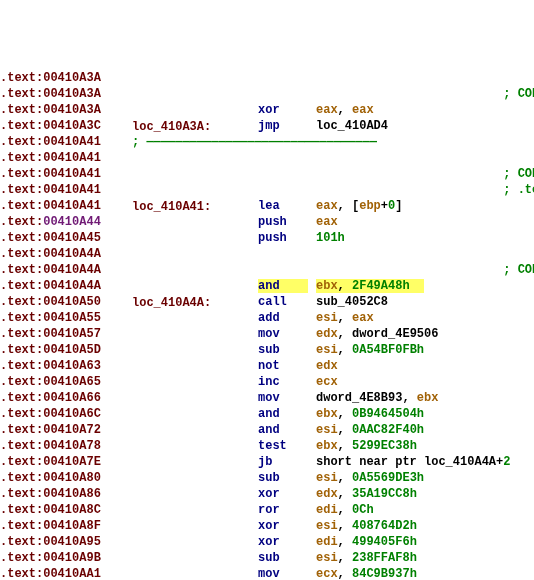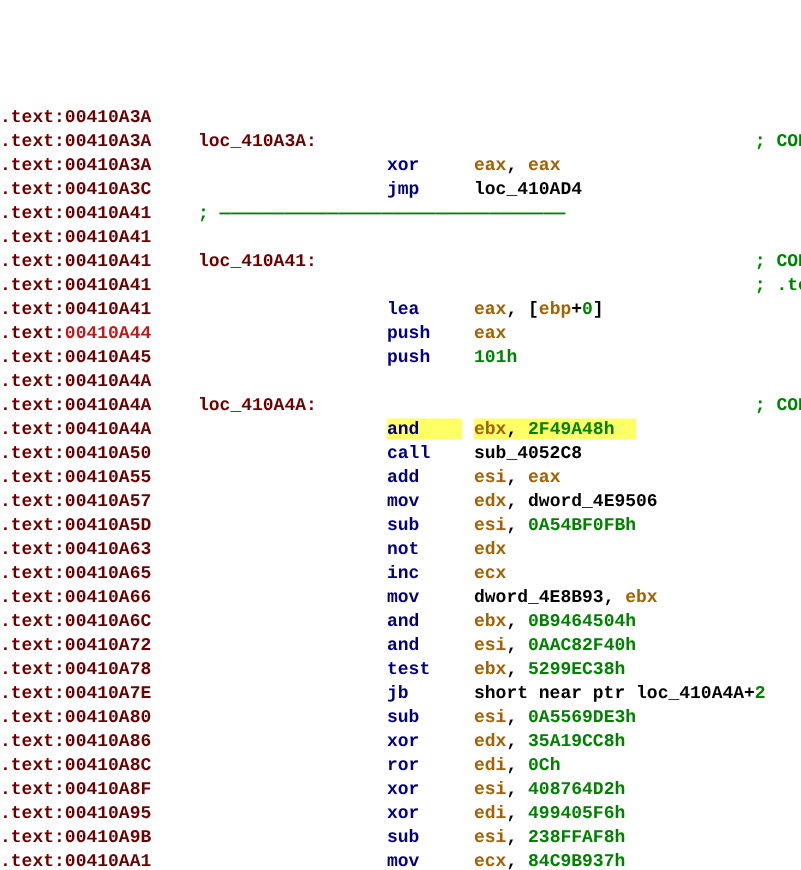--- a/index.html
+++ b/index.html
@@ -15,31 +15,31 @@
     overflow: hidden;
     white-space: pre;
   }
   .line {
     height: 16px;
     line-height: 16px;
     display: flex;
   }
   .prefix { color: #6a0000; } 
   .addr { color: #6a0000; }
-  .addrblue { color: #b91c1c; }
+  .addrblue { color: #701a75; }
   .label { color: #6a0000; }
   .mnemonic { color: #000080; }
   .reg { color: #a16207; }
   .constg { color: #008000; }
   .xref { color: #008000; }
   .plain { color: #000000; }
   .dash { color: #008000; }
   .highlight { background: #ffff66; }
   .col-seg { width: 132px; flex: none; }
-  .col-label { width: 106px; flex: none; }
+  .col-label { width: 106px; flex: none; margin-top: 33px; }
   .col-mn { width: 58px; flex: none; margin-left: 20px; }
   .col-ops { flex: 1 1 auto; }
 </style>
 </head>
 <body>
 
 
 
 <div id="listing"><div class="line"><span class="col-seg"><span class="prefix">.text:</span><span class="addr">00410A3A</span> </span><span class="col-label"></span><span class="col-mn"></span><span class="col-ops"></span></div><div class="line"><span class="col-seg"><span class="prefix">.text:</span><span class="addr">00410A3A</span> </span><span class="col-label"><span class="label">loc_410A3A:</span></span><span class="col-mn"></span><span class="col-ops">                          <span class="xref">; CODE XREF:</span></span></div><div class="line"><span class="col-seg"><span class="prefix">.text:</span><span class="addr">00410A3A</span> </span><span class="col-label"></span><span class="col-mn"><span class="mnemonic">xor</span></span><span class="col-ops"><span><span class="reg">eax</span><span class="plain">, </span><span class="reg">eax</span></span></span></div><div class="line"><span class="col-seg"><span class="prefix">.text:</span><span class="addr">00410A3C</span> </span><span class="col-label"></span><span class="col-mn"><span class="mnemonic">jmp</span></span><span class="col-ops"><span><span class="plain">loc_410AD4</span></span></span></div><div class="line"><span class="col-seg"><span class="prefix">.text:</span><span class="addr">00410A41</span> </span><span class="dash">; ————————————————————————————————</span></div><div class="line"><span class="col-seg"><span class="prefix">.text:</span><span class="addr">00410A41</span> </span><span class="col-label"></span><span class="col-mn"></span><span class="col-ops"></span></div><div class="line"><span class="col-seg"><span class="prefix">.text:</span><span class="addr">00410A41</span> </span><span class="col-label"><span class="label">loc_410A41:</span></span><span class="col-mn"></span><span class="col-ops">                          <span class="xref">; CODE XREF:</span></span></div><div class="line"><span class="col-seg"><span class="prefix">.text:</span><span class="addr">00410A41</span> </span><span class="col-label"></span><span class="col-mn"></span><span class="col-ops">                          <span class="xref">; .text:0041</span></span></div><div class="line"><span class="col-seg"><span class="prefix">.text:</span><span class="addr">00410A41</span> </span><span class="col-label"></span><span class="col-mn"><span class="mnemonic">lea</span></span><span class="col-ops"><span><span class="reg">eax</span><span class="plain">, [</span><span class="reg">ebp</span><span class="plain">+</span><span class="constg">0</span><span class="plain">]</span></span></span></div><div class="line"><span class="col-seg"><span class="prefix">.text:</span><span class="addrblue">00410A44</span> </span><span class="col-label"></span><span class="col-mn"><span class="mnemonic">push</span></span><span class="col-ops"><span><span class="reg">eax</span></span></span></div><div class="line"><span class="col-seg"><span class="prefix">.text:</span><span class="addr">00410A45</span> </span><span class="col-label"></span><span class="col-mn"><span class="mnemonic">push</span></span><span class="col-ops"><span><span class="constg">101h</span></span></span></div><div class="line"><span class="col-seg"><span class="prefix">.text:</span><span class="addr">00410A4A</span> </span><span class="col-label"></span><span class="col-mn"></span><span class="col-ops"></span></div><div class="line"><span class="col-seg"><span class="prefix">.text:</span><span class="addr">00410A4A</span> </span><span class="col-label"><span class="label">loc_410A4A:</span></span><span class="col-mn"></span><span class="col-ops">                          <span class="xref">; CODE XREF:</span></span></div><div class="line"><span class="col-seg"><span class="prefix">.text:</span><span class="addr">00410A4A</span> </span><span class="col-label"></span><span class="col-mn"><span class="mnemonic highlight">and</span><span class="mnemonic highlight">    </span></span><span class="col-ops"><span class="highlight"><span class="reg">ebx</span><span class="plain">, </span><span class="constg">2F49A48h</span><span class="plain">  </span></span></span></div><div class="line"><span class="col-seg"><span class="prefix">.text:</span><span class="addr">00410A50</span> </span><span class="col-label"></span><span class="col-mn"><span class="mnemonic">call</span></span><span class="col-ops"><span><span class="plain">sub_4052C8</span></span></span></div><div class="line"><span class="col-seg"><span class="prefix">.text:</span><span class="addr">00410A55</span> </span><span class="col-label"></span><span class="col-mn"><span class="mnemonic">add</span></span><span class="col-ops"><span><span class="reg">esi</span><span class="plain">, </span><span class="reg">eax</span></span></span></div><div class="line"><span class="col-seg"><span class="prefix">.text:</span><span class="addr">00410A57</span> </span><span class="col-label"></span><span class="col-mn"><span class="mnemonic">mov</span></span><span class="col-ops"><span><span class="reg">edx</span><span class="plain">, </span><span class="plain">dword_4E9506</span></span></span></div><div class="line"><span class="col-seg"><span class="prefix">.text:</span><span class="addr">00410A5D</span> </span><span class="col-label"></span><span class="col-mn"><span class="mnemonic">sub</span></span><span class="col-ops"><span><span class="reg">esi</span><span class="plain">, </span><span class="constg">0A54BF0FBh</span></span></span></div><div class="line"><span class="col-seg"><span class="prefix">.text:</span><span class="addr">00410A63</span> </span><span class="col-label"></span><span class="col-mn"><span class="mnemonic">not</span></span><span class="col-ops"><span><span class="reg">edx</span></span></span></div><div class="line"><span class="col-seg"><span class="prefix">.text:</span><span class="addr">00410A65</span> </span><span class="col-label"></span><span class="col-mn"><span class="mnemonic">inc</span></span><span class="col-ops"><span><span class="reg">ecx</span></span></span></div><div class="line"><span class="col-seg"><span class="prefix">.text:</span><span class="addr">00410A66</span> </span><span class="col-label"></span><span class="col-mn"><span class="mnemonic">mov</span></span><span class="col-ops"><span><span class="plain">dword_4E8B93</span><span class="plain">, </span><span class="reg">ebx</span></span></span></div><div class="line"><span class="col-seg"><span class="prefix">.text:</span><span class="addr">00410A6C</span> </span><span class="col-label"></span><span class="col-mn"><span class="mnemonic">and</span></span><span class="col-ops"><span><span class="reg">ebx</span><span class="plain">, </span><span class="constg">0B9464504h</span></span></span></div><div class="line"><span class="col-seg"><span class="prefix">.text:</span><span class="addr">00410A72</span> </span><span class="col-label"></span><span class="col-mn"><span class="mnemonic">and</span></span><span class="col-ops"><span><span class="reg">esi</span><span class="plain">, </span><span class="constg">0AAC82F40h</span></span></span></div><div class="line"><span class="col-seg"><span class="prefix">.text:</span><span class="addr">00410A78</span> </span><span class="col-label"></span><span class="col-mn"><span class="mnemonic">test</span></span><span class="col-ops"><span><span class="reg">ebx</span><span class="plain">, </span><span class="constg">5299EC38h</span></span></span></div><div class="line"><span class="col-seg"><span class="prefix">.text:</span><span class="addr">00410A7E</span> </span><span class="col-label"></span><span class="col-mn"><span class="mnemonic">jb</span></span><span class="col-ops"><span><span class="plain">short near ptr loc_410A4A</span><span class="plain">+</span><span class="constg">2</span></span></span></div><div class="line"><span class="col-seg"><span class="prefix">.text:</span><span class="addr">00410A80</span> </span><span class="col-label"></span><span class="col-mn"><span class="mnemonic">sub</span></span><span class="col-ops"><span><span class="reg">esi</span><span class="plain">, </span><span class="constg">0A5569DE3h</span></span></span></div><div class="line"><span class="col-seg"><span class="prefix">.text:</span><span class="addr">00410A86</span> </span><span class="col-label"></span><span class="col-mn"><span class="mnemonic">xor</span></span><span class="col-ops"><span><span class="reg">edx</span><span class="plain">, </span><span class="constg">35A19CC8h</span></span></span></div><div class="line"><span class="col-seg"><span class="prefix">.text:</span><span class="addr">00410A8C</span> </span><span class="col-label"></span><span class="col-mn"><span class="mnemonic">ror</span></span><span class="col-ops"><span><span class="reg">edi</span><span class="plain">, </span><span class="constg">0Ch</span></span></span></div><div class="line"><span class="col-seg"><span class="prefix">.text:</span><span class="addr">00410A8F</span> </span><span class="col-label"></span><span class="col-mn"><span class="mnemonic">xor</span></span><span class="col-ops"><span><span class="reg">esi</span><span class="plain">, </span><span class="constg">408764D2h</span></span></span></div><div class="line"><span class="col-seg"><span class="prefix">.text:</span><span class="addr">00410A95</span> </span><span class="col-label"></span><span class="col-mn"><span class="mnemonic">xor</span></span><span class="col-ops"><span><span class="reg">edi</span><span class="plain">, </span><span class="constg">499405F6h</span></span></span></div><div class="line"><span class="col-seg"><span class="prefix">.text:</span><span class="addr">00410A9B</span> </span><span class="col-label"></span><span class="col-mn"><span class="mnemonic">sub</span></span><span class="col-ops"><span><span class="reg">esi</span><span class="plain">, </span><span class="constg">238FFAF8h</span></span></span></div><div class="line"><span class="col-seg"><span class="prefix">.text:</span><span class="addr">00410AA1</span> </span><span class="col-label"></span><span class="col-mn"><span class="mnemonic">mov</span></span><span class="col-ops"><span><span class="reg">ecx</span><span class="plain">, </span><span class="constg">84C9B937h</span></span></span></div></div>
 

